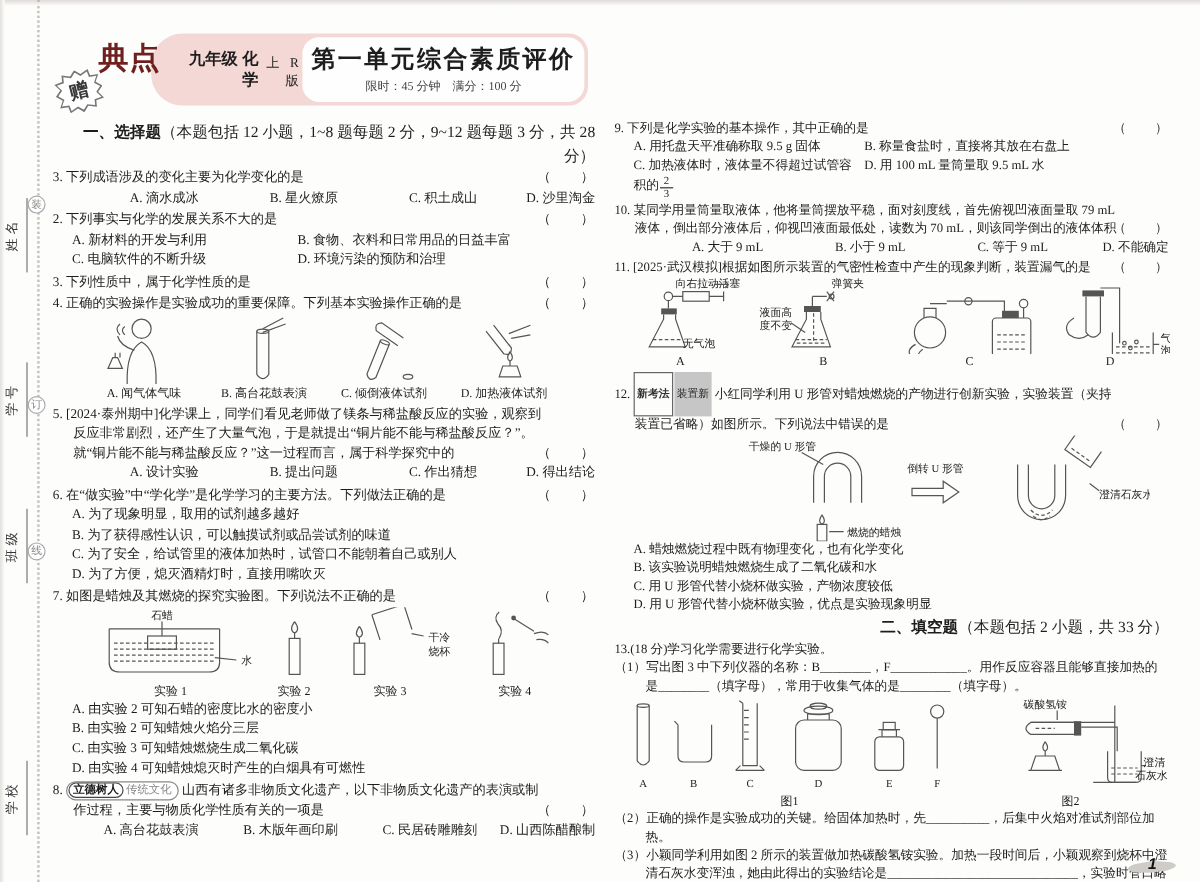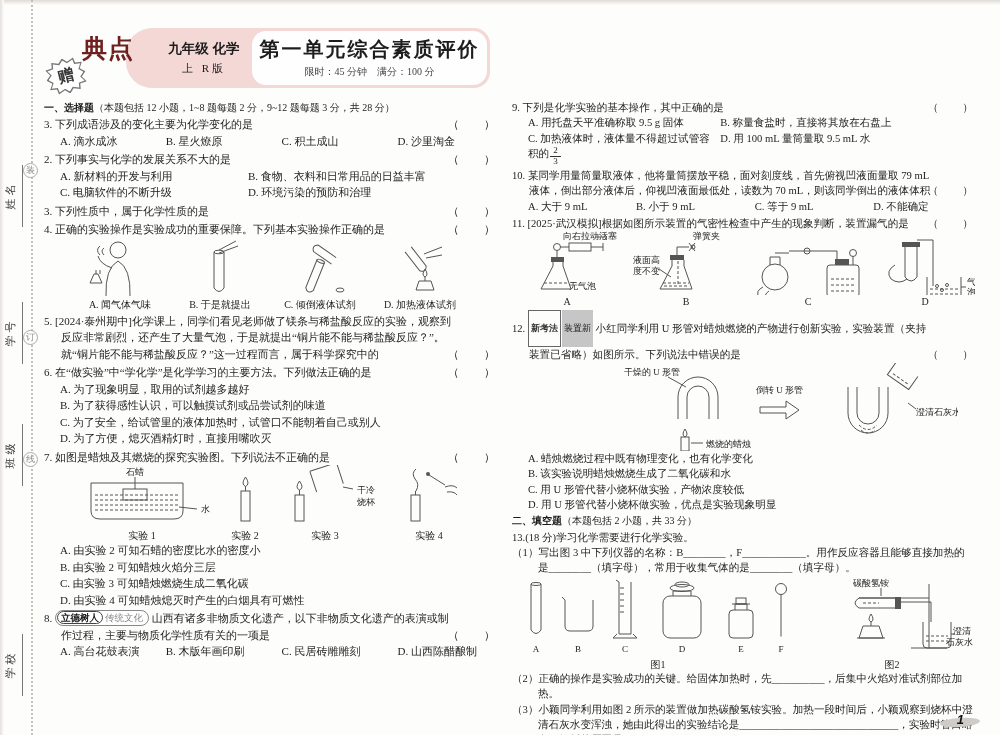--- a/index.html
+++ b/index.html
@@ -16,37 +16,37 @@
 
   
   .header { position:absolute; left:44px; top:24px; width:446px; height:70px; z-index:1; }
   .gift { position:absolute; left:2px; top:34px; width:40px; height:36px; transform:rotate(-14deg); z-index:3; }
   .gift .o,.gift .i { position:absolute; clip-path:polygon(50% 0,61% 12%,78% 5%,80% 20%,97% 22%,88% 38%,100% 50%,88% 62%,97% 78%,80% 80%,78% 95%,61% 88%,50% 100%,39% 88%,22% 95%,20% 80%,3% 78%,12% 62%,0 50%,12% 38%,3% 22%,20% 20%,22% 5%,39% 12%); }
   .gift .o { inset:0; background:#777; }
   .gift .i { inset:2px; background:#fff; }
   .gift .t { position:absolute; inset:0; display:flex; align-items:center; justify-content:center; font-weight:bold; font-size:16px; color:#3a3a3a; font-family:"Liberation Sans",sans-serif; }
   .logo { position:absolute; left:38px; top:8px; font-family:"Liberation Sans",sans-serif; font-weight:900; font-size:25px; color:#6f1f1e; letter-spacing:1px; z-index:2; }
   .band { position:absolute; left:82px; top:4px; right:0; height:60px; background:#f3d8d5; border-radius:26px 16px 16px 26px; display:flex; padding:3px 3px 3px 30px; }
-  .grade { width:96px; display:flex; flex-direction:column; justify-content:center; align-items:center; }
+  .grade { width:96px; display:flex; flex-direction:row; justify-content:center; align-items:center;text-align:right; }
   .g1 { font-family:"Liberation Sans",sans-serif; font-weight:700; font-size:13.5px; }
   .g2 { font-size:11px; margin-top:3px; letter-spacing:3px; }
   .titlebox { flex:1; background:#fefefe; border-radius:14px; text-align:center; padding-top:5px; }
   .title { font-family:"Liberation Sans",sans-serif; font-weight:800; font-size:20px; letter-spacing:2px; }
   .limits { font-size:10px; color:#444; margin-top:2px; }
 
   
   .content { position:absolute; left:44px; top:100px; width:946px; bottom:2px; display:flex; gap:16px; }
   .col { width:452px; font-size:11px; line-height:1.5; }
   .col.right { width:462px; font-size:10.6px; line-height:1.45; }
-  .sec { font-size:10px; margin-bottom:1px; }
+  .sec { font-size:13px; margin-bottom:1px;text-align:right; }
   .sec b { font-family:"Liberation Sans",sans-serif; font-weight:700; }
   .q { margin-bottom:2px; }
   .qstem { position:relative; padding-right:42px; padding-left:17px; text-indent:-17px; }
   .paren { position:absolute; right:0; bottom:0; letter-spacing:1px; }
-  .opts4 { display:grid; grid-template-columns:1.02fr 1.12fr 1.12fr 0.95fr; padding-left:16px; }
+  .opts4 { display:grid; grid-template-columns:1.02fr 1.12fr 1.12fr 0.95fr; padding-left:16px;text-align:right; }
   .opts2 { display:grid; grid-template-columns:1fr 1.32fr; padding-left:16px; }
   .optlines > div { padding-left:16px; }
   .frac { display:inline-block; vertical-align:-6px; text-align:center; font-size:9px; line-height:1.05; margin:0 1px; }
   .frac .fn { display:block; border-bottom:1px solid #333; padding:0 3px; }
   .cap8 { display:inline-block; text-indent:0; border:1px solid #888; border-radius:9px; padding:0 5px 0 1px; font-family:"Liberation Sans",sans-serif; font-size:9.5px; vertical-align:1px; background:#fff; }
   .cap8 .b1 { font-weight:800; color:#1a1a1a; border:1px solid #444; border-radius:8px; padding:0 3px; margin-right:2px; }
   .cap8 .b2 { color:#888; }
   .t1 { display:inline-block; text-indent:0; border:1px solid #666; padding:11px 2px; font-family:"Liberation Sans",sans-serif; font-size:9px; font-weight:700; color:#333; vertical-align:1px; }
   .t2 { display:inline-block; text-indent:0; background:#c6c6c6; padding:12px 2px; font-family:"Liberation Sans",sans-serif; font-size:9px; color:#222; vertical-align:1px; margin-left:1px; }
 
@@ -145,21 +145,21 @@
               <path d="M30 10 q-4 3 0 7 M26 8 q-5 4 0 9"></path>
           </svg>
           <div class="figcap">A. 闻气体气味</div>
         </div>
         <div class="figitem">
           <svg width="92" height="60">
             <path d="M40 14 v36 q5 7 10 0 v-36"></path>
               <ellipse cx="45" cy="14" rx="5" ry="1.8"></ellipse>
               <path d="M45 12 L62 3 M45 15 L64 8"></path>
           </svg>
-          <div class="figcap">B. 于是就提出</div>
+          <div class="figcap">B. 高台花鼓表演</div>
         </div>
         <div class="figitem">
           <svg width="92" height="60">
             <g transform="rotate(22 40 40)">
                 <path d="M36 22 v30 q4 6 8 0 v-30"></path>
                 <ellipse cx="40" cy="22" rx="4" ry="1.5"></ellipse>
               </g>
             <g transform="rotate(125 50 16)">
                 <path d="M46 4 v22 q4 5 8 0 v-22"></path>
               </g>
@@ -177,20 +177,26 @@
               </g>
             <path d="M50 16 l18 -7 M52 20 l16 -3"></path>
           </svg>
           <div class="figcap">D. 加热液体试剂</div>
         </div>
       </div>
     </div>
 
     <div class="q">
       <div class="qstem"><span>5. [2024·泰州期中]化学课上，同学们看见老师做了镁条与稀盐酸反应的实验，观察到反应非常剧烈，还产生了大量气泡，于是就提出“铜片能不能与稀盐酸反应？”。就“铜片能不能与稀盐酸反应？”这一过程而言，属于科学探究中的</span><span class="paren">（　　）</span></div>
+      <div class="opts4">
+        <span>A. 设计实验</span>
+          <span>B. 提出问题</span>
+          <span>C. 作出猜想</span>
+          <span>D. 得出结论</span>
+      </div>
     </div>
 
     <div class="q">
       <div class="qstem"><span>6. 在“做实验”中“学化学”是化学学习的主要方法。下列做法正确的是</span><span class="paren">（　　）</span></div>
       <div class="optlines">
         <div>A. 为了现象明显，取用的试剂越多越好</div>
         <div>B. 为了获得感性认识，可以触摸试剂或品尝试剂的味道</div>
         <div>C. 为了安全，给试管里的液体加热时，试管口不能朝着自己或别人</div>
         <div>D. 为了方便，熄灭酒精灯时，直接用嘴吹灭</div>
       </div>

